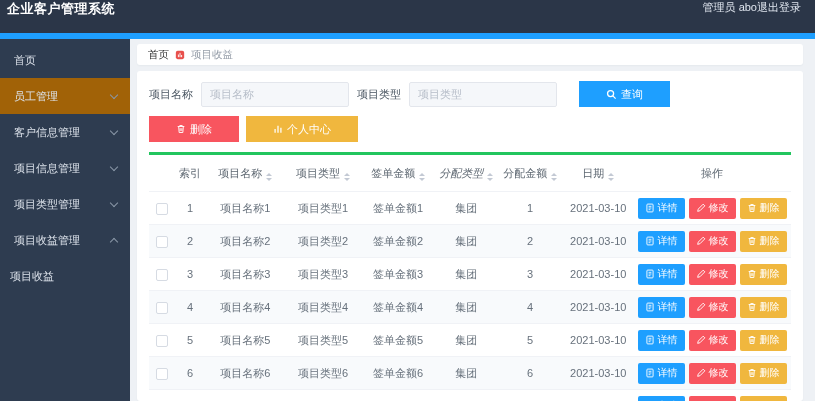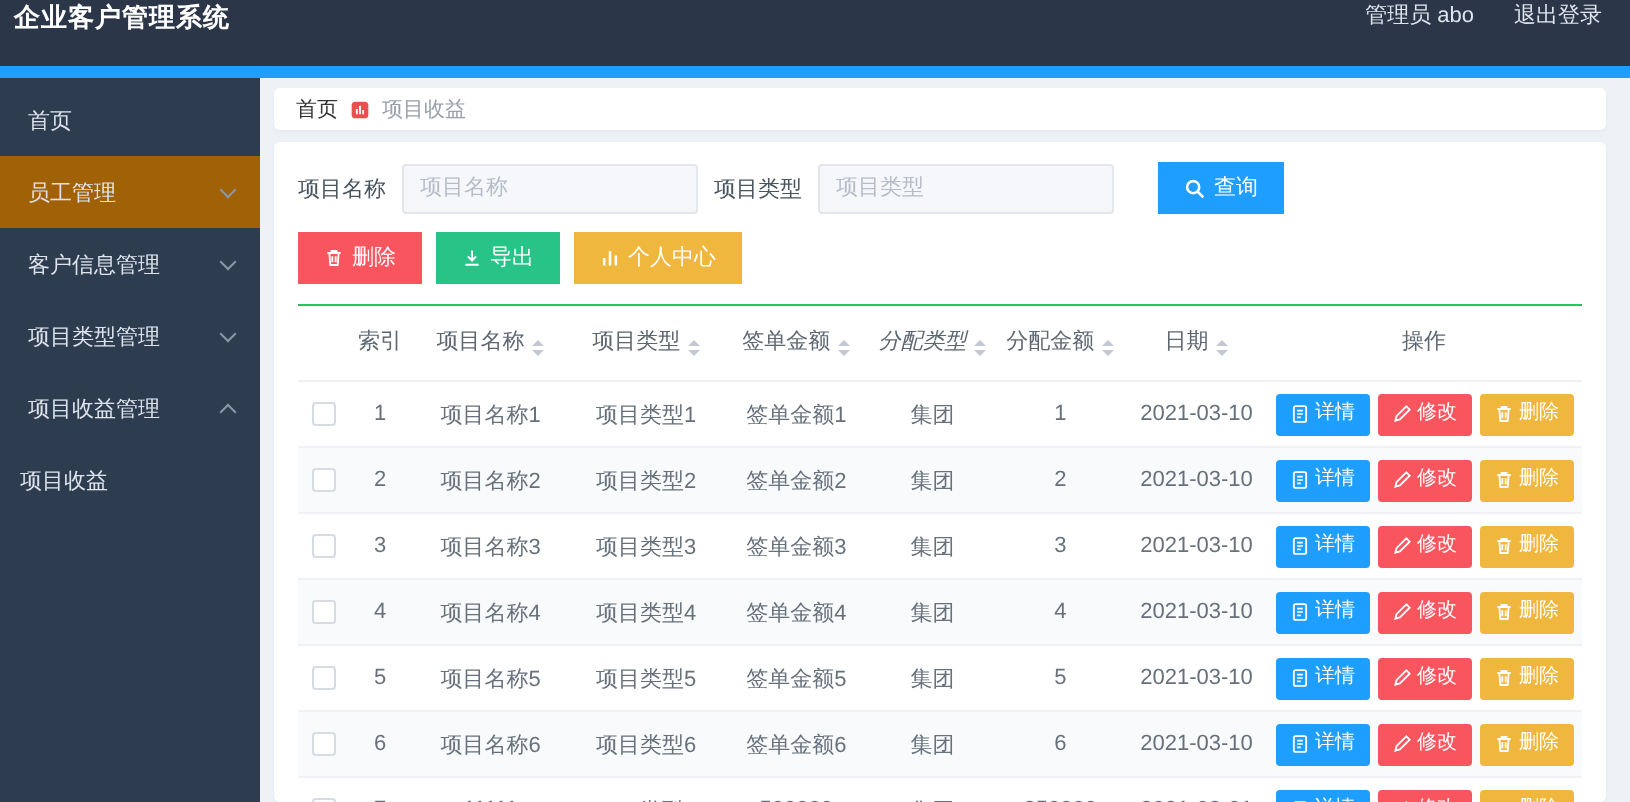--- a/index.html
+++ b/index.html
@@ -2,21 +2,21 @@
 <html><head>
 <meta charset="utf-8">
 <style>
   * { margin:0; padding:0; box-sizing:border-box; }
   body { font-family:"Liberation Sans","DejaVu Sans",sans-serif; background:#d8dce2; }
   .app { width:815px; height:401px; overflow:hidden; background:#eef1f5; position:relative; }
 
   
   .topbar { height:33px; background:#2b3648; display:flex; align-items:flex-start; justify-content:space-between; padding:0 14px 0 7px; }
   .app-title { color:#fff; font-size:13px; font-weight:bold; letter-spacing:.5px; }
-  .top-right { display:flex; gap:20px; align-items:center; }
+  .top-right { display:flex; align-items:center; }
   .top-right span { color:#dfe5ee; font-size:11px; cursor:pointer; }
   .accent-bar { height:6px; background:#1e9fff; }
 
   
   .body-row { display:flex; height:362px; }
   .sidebar { width:130px; flex:none; background:#2e3c50; padding-top:3px; }
   .side-item { height:36px; display:flex; align-items:center; justify-content:space-between; padding:0 13px 0 14px; cursor:pointer; }
   .side-item .side-label { color:#dde3eb; font-size:11px; }
   .side-item.hl { background:#a16207; }
   .side-item.sub { padding-left:10px; }
@@ -32,30 +32,30 @@
   .bc-cur { font-size:10.5px; color:#98a0ab; }
   .bc-ic { display:inline-flex; margin-top:1px; }
 
   
   .main-card { flex:1; padding:10px 12px 0; overflow:hidden; }
   .search-row { display:flex; align-items:center; gap:8px; }
   .search-row label { font-size:11px; color:#485460; }
   .search-row input { width:148px; height:25px; border:1px solid #e3e6ec; background:#f5f7fa; border-radius:2px; padding:0 8px; font-size:11px; color:#333; outline:none; font-family:inherit; }
   .search-row input::placeholder { color:#b6bdc8; }
 
-  .btn { display:inline-flex; align-items:center; justify-content:center; gap:4px; border:none; color:#fff; border-radius:0; font-size:11px; padding:0 13px; height:26px; cursor:pointer; font-family:inherit; line-height:1; }
+  .btn { display:inline-flex; align-items:center; justify-content:center; gap:4px; border:none; color:#fff; border-radius:0; font-size:11px; padding:0 27px; height:26px; cursor:pointer; font-family:inherit; line-height:1; }
   .btn .ic { display:inline-flex; }
   .blue { background:#1e9fff; } .red { background:#f8555f; } .green { background:#28c487; } .yellow { background:#f0b73e; }
   .btn-search { margin-left:14px; }
   .toolbar-row { margin-top:9px; display:flex; gap:7px; }
 
   
   table.grid { width:100%; margin-top:10px; border-collapse:collapse; table-layout:fixed; }
   table.grid th, table.grid td { text-align:center; font-size:11px; border-bottom:1px solid #f0f2f6; }
-  table.grid thead tr { border-top:1px solid #22c55e; }
+  table.grid thead tr { border-top:3px solid #22c55e; }
   table.grid th { color:#5d6771; font-weight:normal; padding:6px 2px; height:38px; line-height:1.35; }
   table.grid td { color:#67717c; height:33px; padding:0 2px; }
   tbody tr:nth-child(even) { background:#f8fafc; }
   th:nth-child(1), td:nth-child(1) { width:26px; }
   th:nth-child(2), td:nth-child(2) { width:30px; }
   th:nth-child(3) { width:14.5%; } th:nth-child(4) { width:13.5%; }
   th:nth-child(5) { width:13.5%; } th:nth-child(6) { width:11%;font-style:italic; }
   th:nth-child(7) { width:12%; }  th:nth-child(8) { width:12.5%;font-family:Liberation Serif, serif; }
   th:nth-child(9), td:nth-child(9) { width:158px; }
   .sort { display:inline-flex; flex-direction:column; gap:2px; margin-left:4px; vertical-align:1px; cursor:pointer; }
@@ -86,20 +86,24 @@
         </div>
         <div class="side-item hl">
           <span class="side-label">员工管理</span>
           <span class="chev down"></span>
         </div>
         <div class="side-item">
           <span class="side-label">客户信息管理</span>
           <span class="chev down"></span>
         </div>
         <div class="side-item">
+          <span class="side-label">项目信息管理</span>
+          <span class="chev down"></span>
+        </div>
+        <div class="side-item">
           <span class="side-label">项目类型管理</span>
           <span class="chev down"></span>
         </div>
         <div class="side-item">
           <span class="side-label">项目收益管理</span>
           <span class="chev up"></span>
         </div>
         <div class="side-item sub">
           <span class="side-label">项目收益</span>
         </div>
@@ -136,28 +140,20 @@
 
         <div class="toolbar-row">
           <button class="btn red">
             <span class="ic">
                 <svg width="10" height="10" viewBox="0 0 12 12">
                   <path d="M2 3h8M4.5 3V1.8h3V3M3.2 3l.6 7.2h4.4L8.8 3M5 5v3.5M7 5v3.5" fill="none" stroke="currentColor" stroke-width="1.1"></path>
                 </svg>
               </span>
             <span>删除</span>
           </button>
-          <button class="btn green">
-            <span class="ic">
-                <svg width="10" height="10" viewBox="0 0 12 12">
-                  <path d="M6 1.5v6M3.5 5L6 7.5 8.5 5M2 10h8" fill="none" stroke="currentColor" stroke-width="1.2"></path>
-                </svg>
-              </span>
-            <span>导出</span>
-          </button>
           <button class="btn yellow">
             <span class="ic">
                 <svg width="10" height="10" viewBox="0 0 12 12">
                   <path d="M2.5 10.5V6M6 10.5V2M9.5 10.5V4.5" fill="none" stroke="currentColor" stroke-width="1.5"></path>
                 </svg>
               </span>
             <span>个人中心</span>
           </button>
         </div>
 

